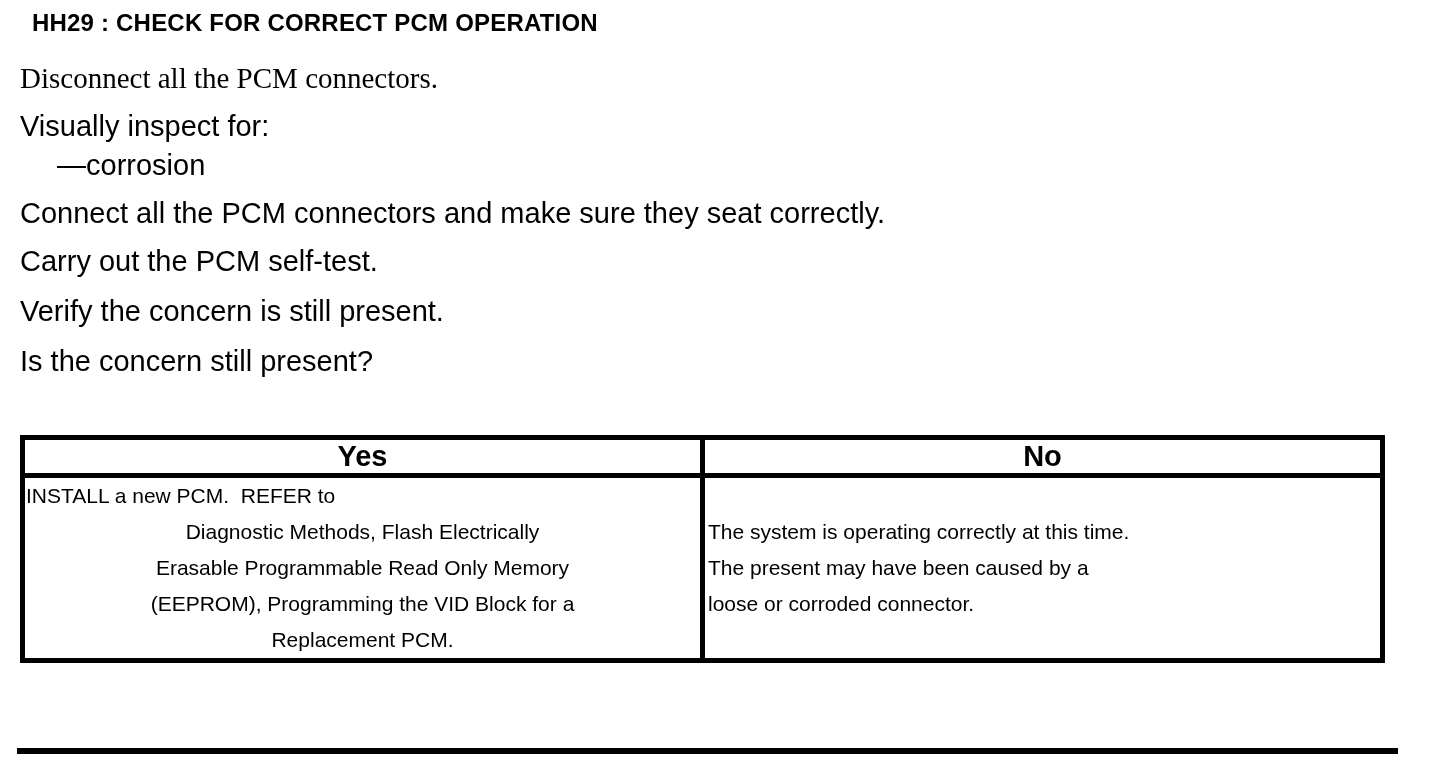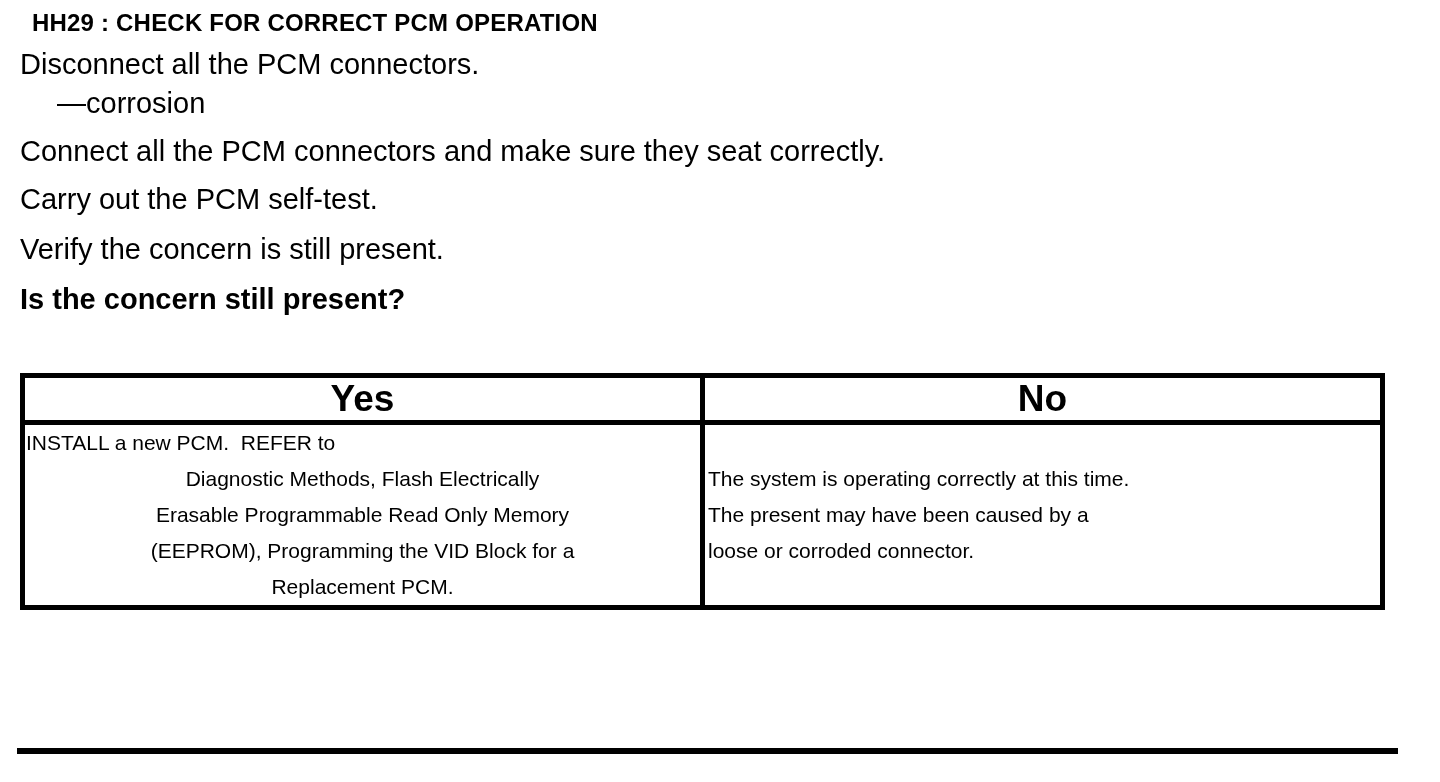--- a/index.html
+++ b/index.html
@@ -20,44 +20,44 @@
     line-height: 26px;
     font-weight: bold;
     letter-spacing: 0.2px;
   }
 
   .step {
     font-size: 29px;
     line-height: 30px;
     margin-left: 20px;
   }
-  .step.first    { margin-top: 13px; }
+  .step.first    { margin-top: 27px; font-family: Liberation Serif, serif; }
   .step.gap      { margin-top: 18px; }
   .step.gap-sm   { margin-top: 20px; }
   .step.dash-item { margin-left: 57px; margin-top: 9px; }
   .step.dash-item + .step.dash-item { margin-top: 6px; }
-  .step.bold { font-weight: bold; }
+  .step.bold { font-weight: normal; }
 
   table.results {
     margin: 59px 0 0 20px;
     width: 1365px;
     border-collapse: collapse;
     table-layout: fixed;
   }
   table.results th,
   table.results td {
     border: 5px solid #000000;
     font-size: 21px;
     padding: 0;
     vertical-align: middle;
   }
   table.results th {
     height: 35px;
     font-weight: bold;
-    font-size: 37px;
+    font-size: 29px;
     text-align: center;
   }
   table.results td { height: 182px; }
 
   .yes-cell-content {
     display: flex;
     flex-direction: column;
     justify-content: center;
     height: 100%;
     padding: 0 1px;
@@ -93,20 +93,21 @@
 </style>
 </head>
 <body>
 
 <div class="page">
 
   <div class="heading">HH29 : CHECK FOR CORRECT PCM OPERATION</div>
 
   <div class="step first">Disconnect all the PCM connectors.</div>
 
+  <div class="step gap">Visually inspect for:</div>
 
 
   <div class="step dash-item">—corrosion</div>
 
   <div class="step gap">Connect all the PCM connectors and make sure they seat correctly.</div>
 
   <div class="step gap">Carry out the PCM self-test.</div>
 
   <div class="step gap-sm">Verify the concern is still present.</div>
 

